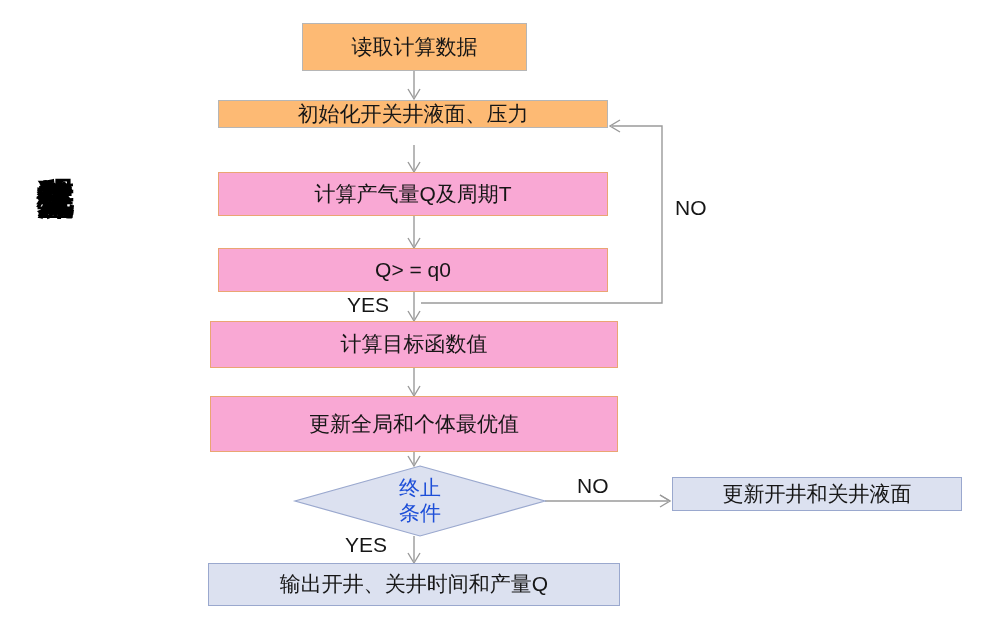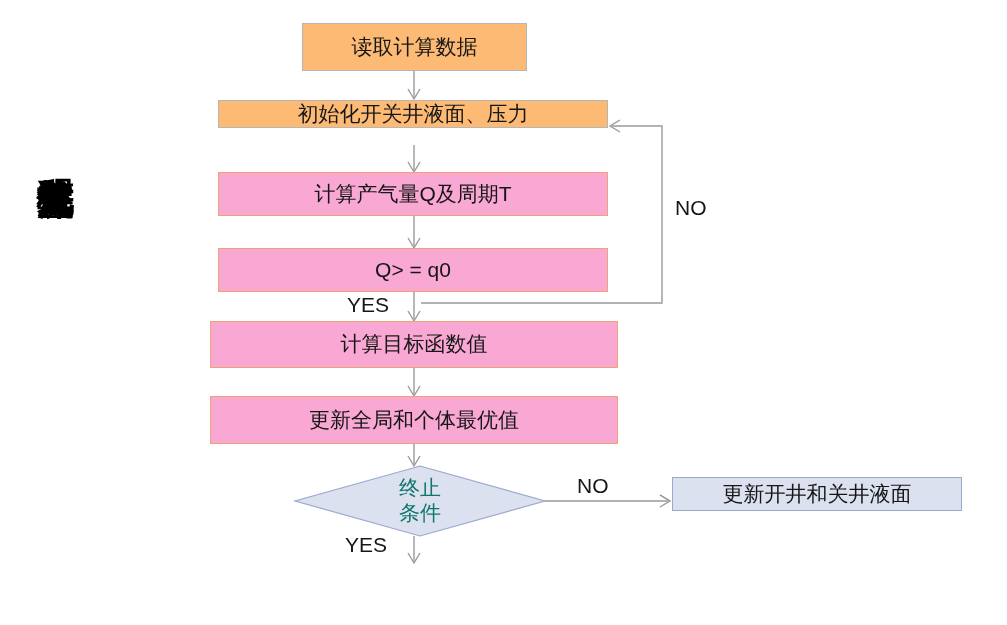--- a/index.html
+++ b/index.html
@@ -76,21 +76,21 @@
     position: absolute;
     left: 0;
     top: 0;
     width: 100%;
     height: 100%;
     display: flex;
     flex-direction: column;
     align-items: center;
     justify-content: center;
     font-size: 21px;
-    color: #0f766e;
+    color: #1d4ed8;
     line-height: 1.18;
     white-space: nowrap;
   }
 
   
   .conn {
     position: absolute;
     left: 0;
     top: 0;
     width: 1007px;
@@ -167,38 +167,41 @@
   </div>
 
   <div class="node peach" style="left:218px; top:248px; width:390px; height:44px;">
     <span>Q&gt; = q0</span>
   </div>
 
   <div class="node peach" style="left:210px; top:321px; width:408px; height:47px;">
     <span>计算目标函数值</span>
   </div>
 
-  <div class="node peach" style="left:210px; top:396px; width:408px; height:48px;">
+  <div class="node peach" style="left:210px; top:396px; width:408px; height:56px;">
     <span>更新全局和个体最优值</span>
   </div>
 
   <div class="diamond-wrap" style="left:295px; top:466px; width:250px; height:70px;">
     <svg width="250" height="70" viewBox="0 0 250 70" xmlns="http://www.w3.org/2000/svg">
       <polygon points="125,0 250,35 125,70 0,35" fill="#dce1f0" stroke="#9aa8ce" stroke-width="1.2"></polygon>
     </svg>
     <div class="diamond-label">
       <span>终止</span>
       <span>条件</span>
     </div>
   </div>
 
   <div class="node blue" style="left:672px; top:477px; width:290px; height:34px;">
     <span>更新开井和关井液面</span>
   </div>
 
+  <div class="node blue" style="left:208px; top:563px; width:412px; height:43px;">
+    <span>输出开井、关井时间和产量Q</span>
+  </div>
 
   <div class="edge-label" style="left:675px; top:196px;">NO</div>
 
   <div class="edge-label" style="left:347px; top:293px;">YES</div>
 
   <div class="edge-label" style="left:577px; top:474px;">NO</div>
 
   <div class="edge-label" style="left:345px; top:533px;">YES</div>
 
 </div>

